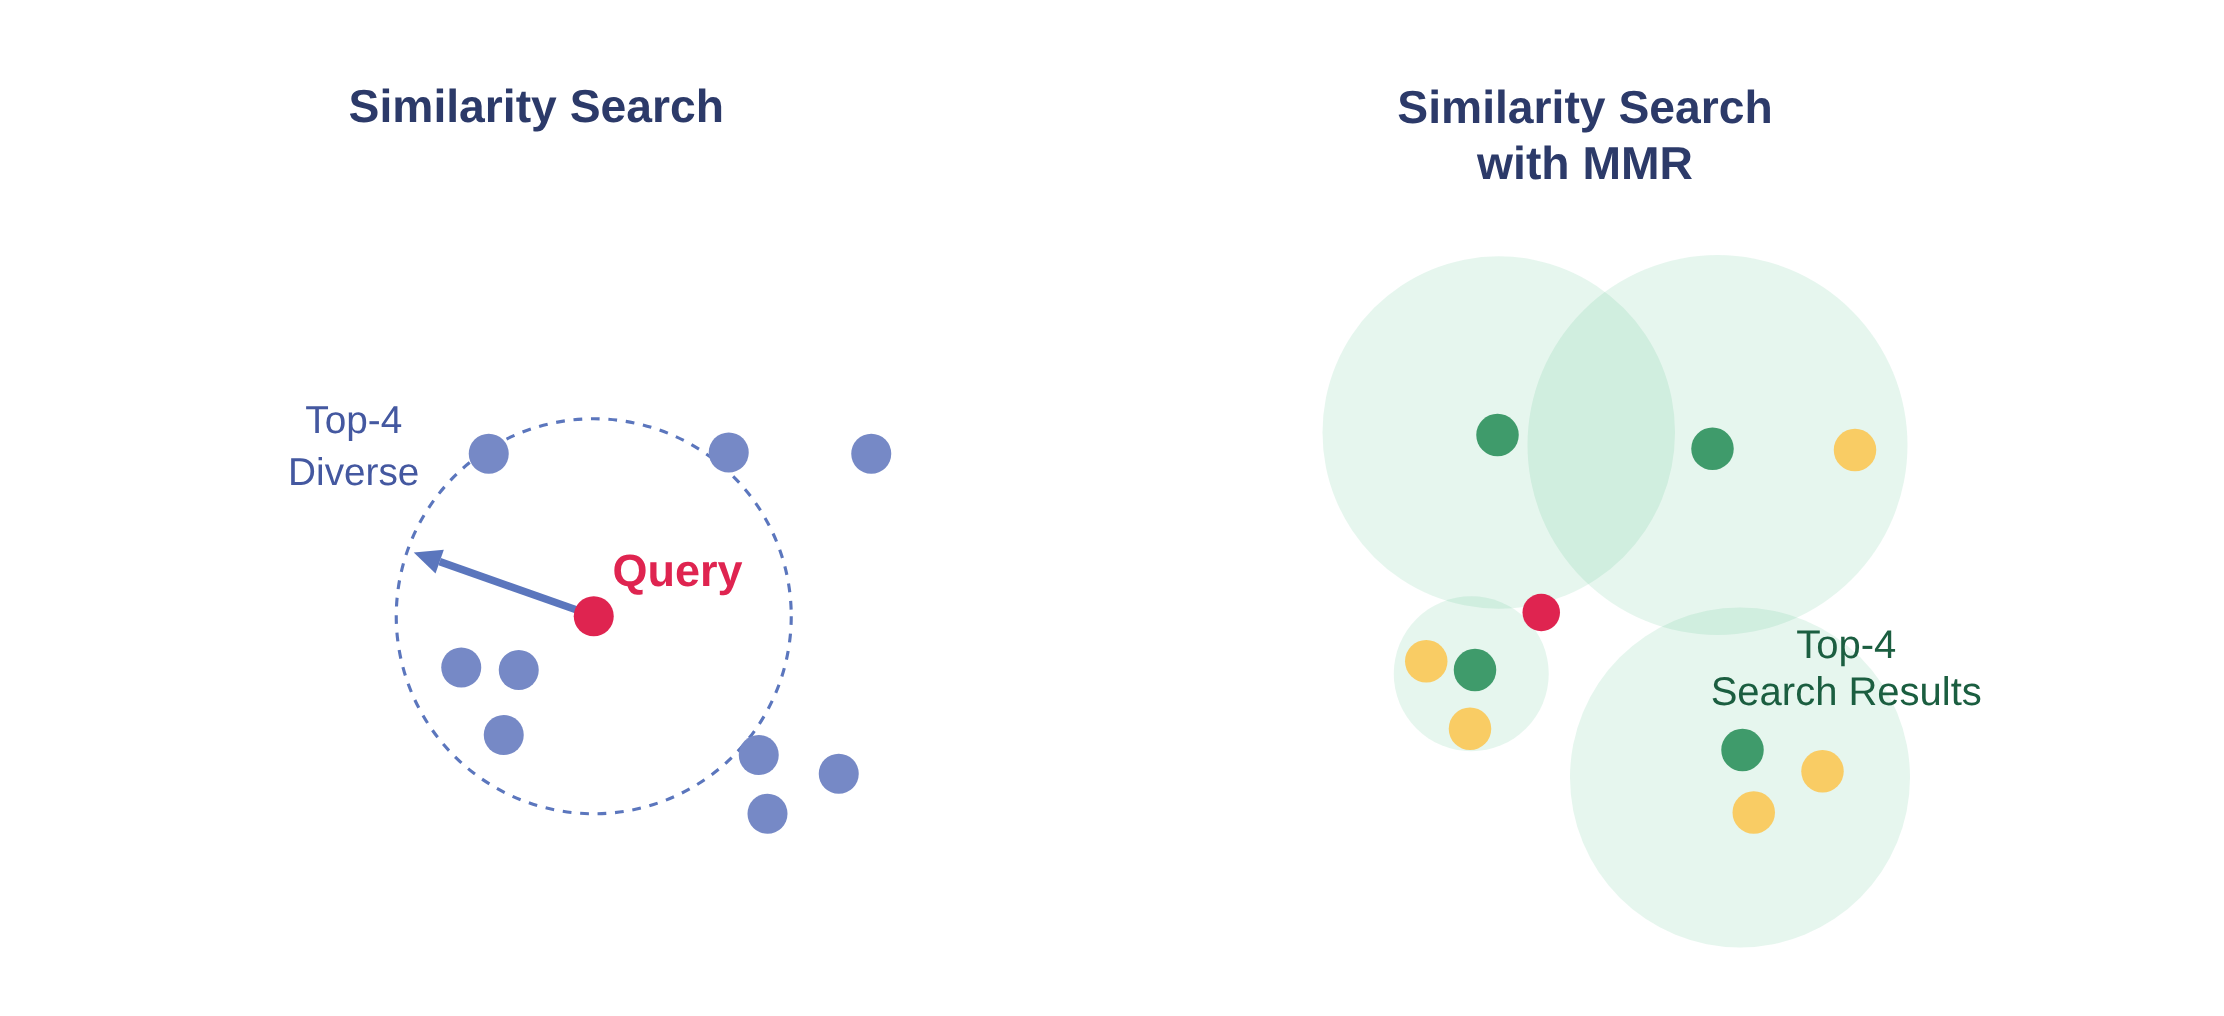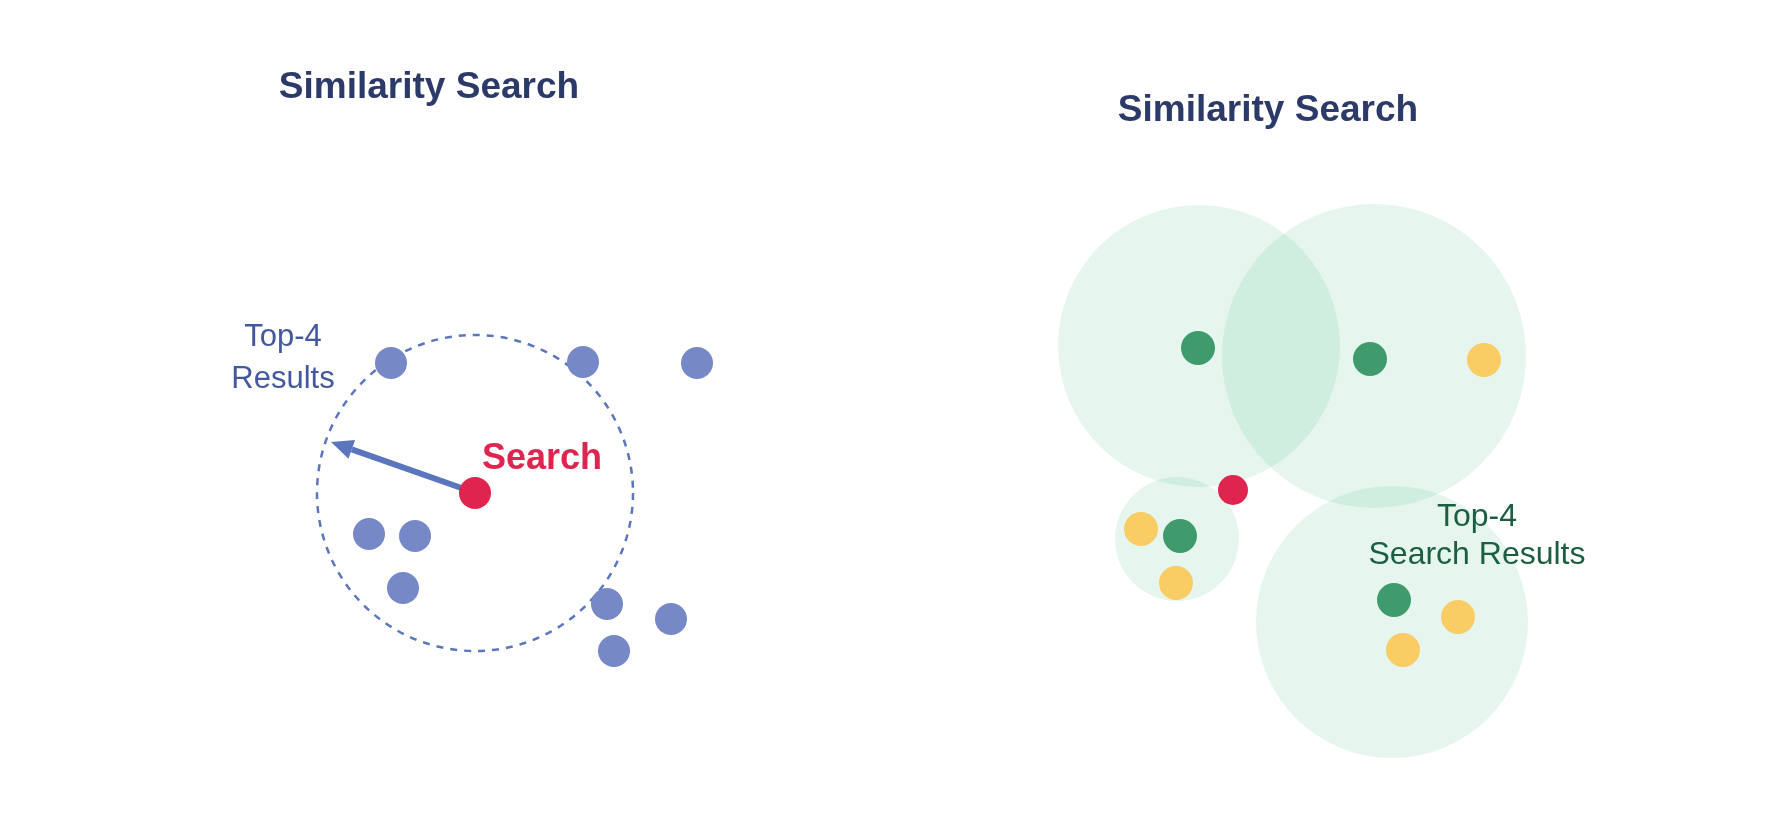--- a/index.html
+++ b/index.html
@@ -56,29 +56,30 @@
       <div class="dot" style="left: 1441px; top: 600px; width: 34px; height: 34px; background: rgb(249, 204, 100);"></div>
       <div class="dot" style="left: 1386px; top: 633px; width: 34px; height: 34px; background: rgb(249, 204, 100);"></div>
       <div class="dot" style="left: 1218px; top: 475px; width: 30px; height: 30px; background: rgb(223, 36, 80);"></div>
     </div>
 
   <section>
     <div class="txt panel-title left-title">Similarity Search</div>
 
     <div class="txt left-label">
       <div>Top-4</div>
-      <div>Results</div>
+      <div>Diverse</div>
     </div>
 
-    <div class="txt query-label">Search</div>
+    <div class="txt query-label">Query</div>
   </section>
 
   <section>
     <div class="txt panel-title right-title">
       <div>Similarity Search</div>
+      <div>with MMR</div>
     </div>
 
     <div class="txt right-label">
       <div>Top-4</div>
       <div>Search Results</div>
     </div>
   </section>
 
 </div>
 

